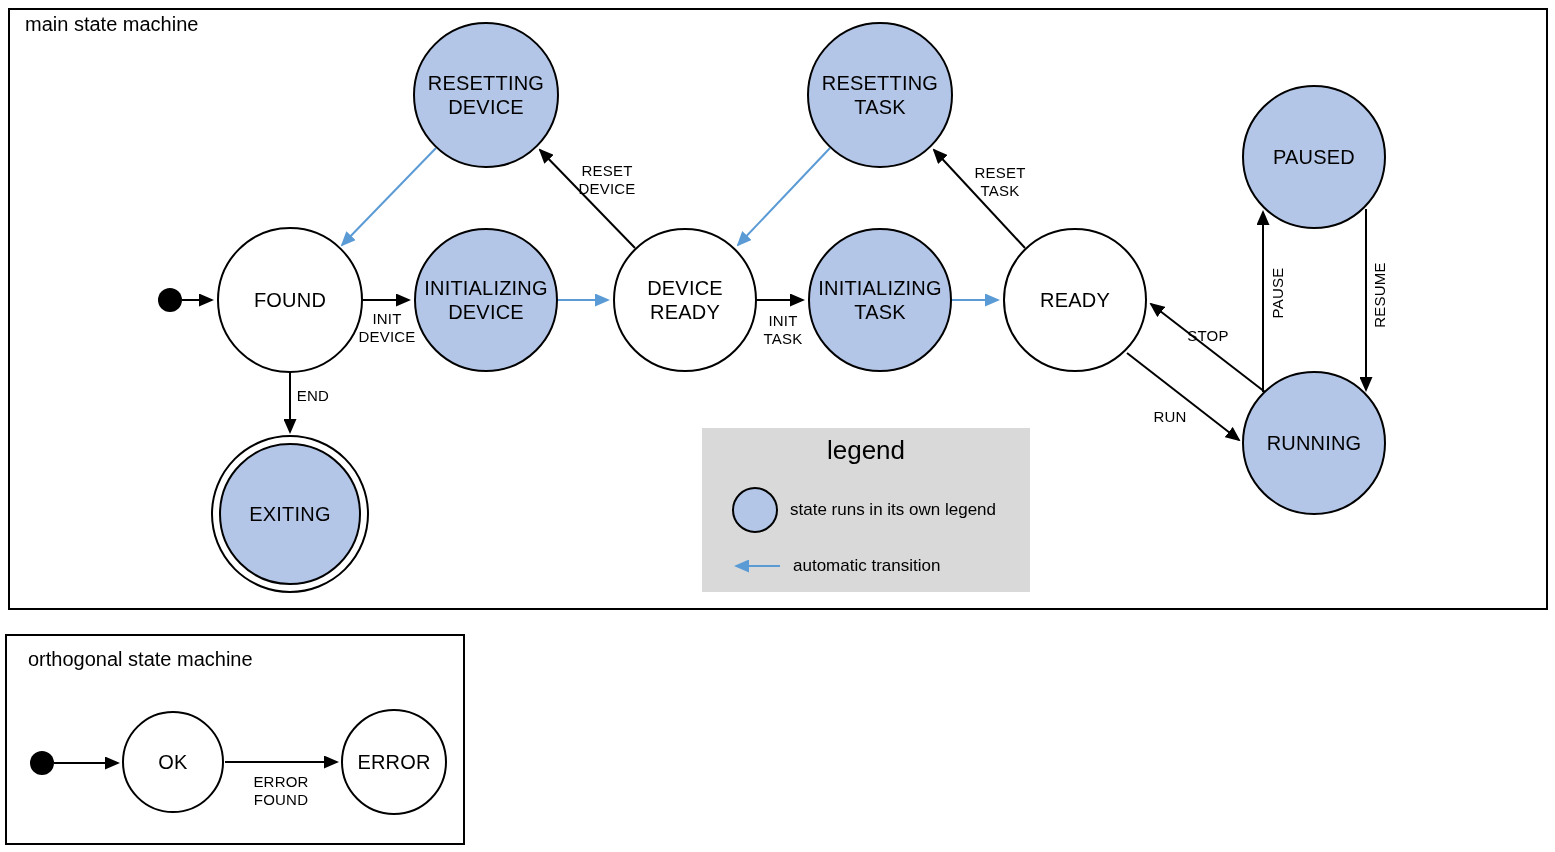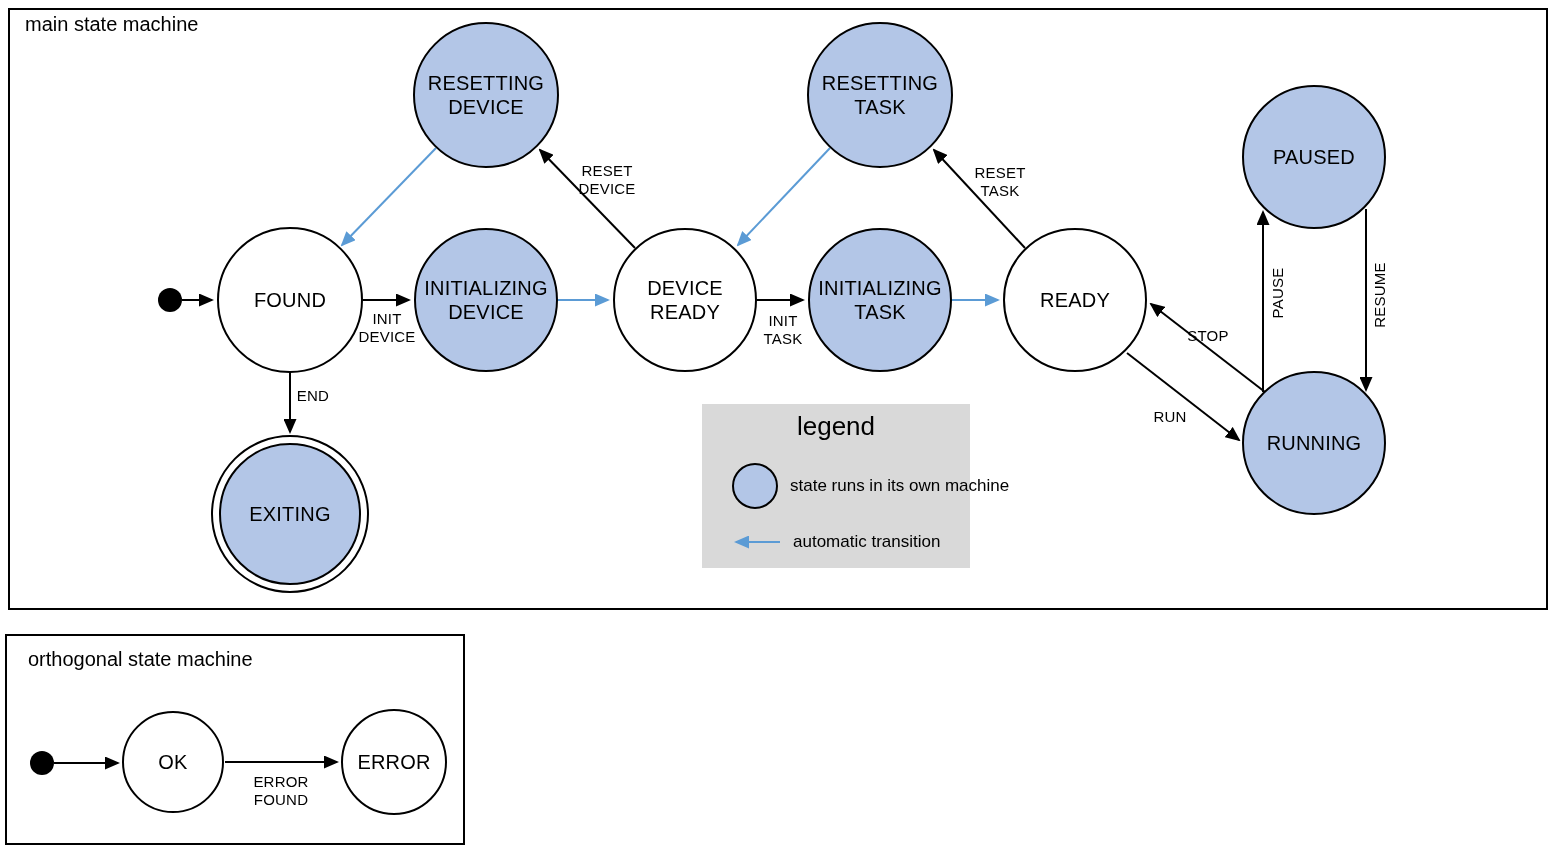--- a/index.html
+++ b/index.html
@@ -53,22 +53,22 @@
     font-size: 15px;
     line-height: 1.22;
     text-align: center;
     white-space: pre-line;
     letter-spacing: 0.2px;
     transform: translate(-50%, -50%);
   }
   .edge-label.rot { transform: translate(-50%, -50%) rotate(-90deg); }
   .legend-box {
     position: absolute;
-    left: 702px; top: 404px;
-    width: 268px; height: 164px;
+    left: 702px; top: 428px;
+    width: 328px; height: 164px;
     background: #d9d9d9;
   }
   .legend-title {
     position: absolute;
     top: 7px; left: 0;
     width: 100%;
     text-align: center;
     font-size: 26px;
   }
   .legend-circle-swatch {
@@ -117,21 +117,21 @@
       <line x1="1127" y1="353" x2="1239" y2="440" stroke="#000000" stroke-width="2" marker-end="url(#arrow-black)"></line>
       <line x1="1263" y1="392" x2="1263" y2="212" stroke="#000000" stroke-width="2" marker-end="url(#arrow-black)"></line>
       <line x1="1366" y1="209" x2="1366" y2="390" stroke="#000000" stroke-width="2" marker-end="url(#arrow-black)"></line>
       <line x1="54" y1="763" x2="118" y2="763" stroke="#000000" stroke-width="2" marker-end="url(#arrow-black)"></line>
       <line x1="225" y1="762" x2="337" y2="762" stroke="#000000" stroke-width="2" marker-end="url(#arrow-black)"></line>
     </svg>
 
   <div class="legend-box">
     <div class="legend-title">legend</div>
     <div class="legend-circle-swatch" style="background:#b3c6e7;"></div>
-    <div class="legend-label legend-label-thread">state runs in its own machine</div>
+    <div class="legend-label legend-label-thread">state runs in its own legend</div>
     <svg class="legend-arrow-svg" width="54" height="17">
       <defs>
         <marker id="legend-arrow-blue" markerUnits="userSpaceOnUse" markerWidth="15" markerHeight="13" refX="13" refY="6.5" orient="auto">
           <path d="M0,0 L15,6.5 L0,13 z" fill="#5b9bd5"></path>
         </marker>
       </defs>
       <line x1="50" y1="8" x2="6" y2="8" stroke="#5b9bd5" stroke-width="2" marker-end="url(#legend-arrow-blue)"></line>
     </svg>
     <div class="legend-label legend-label-auto">automatic transition</div>
   </div>

